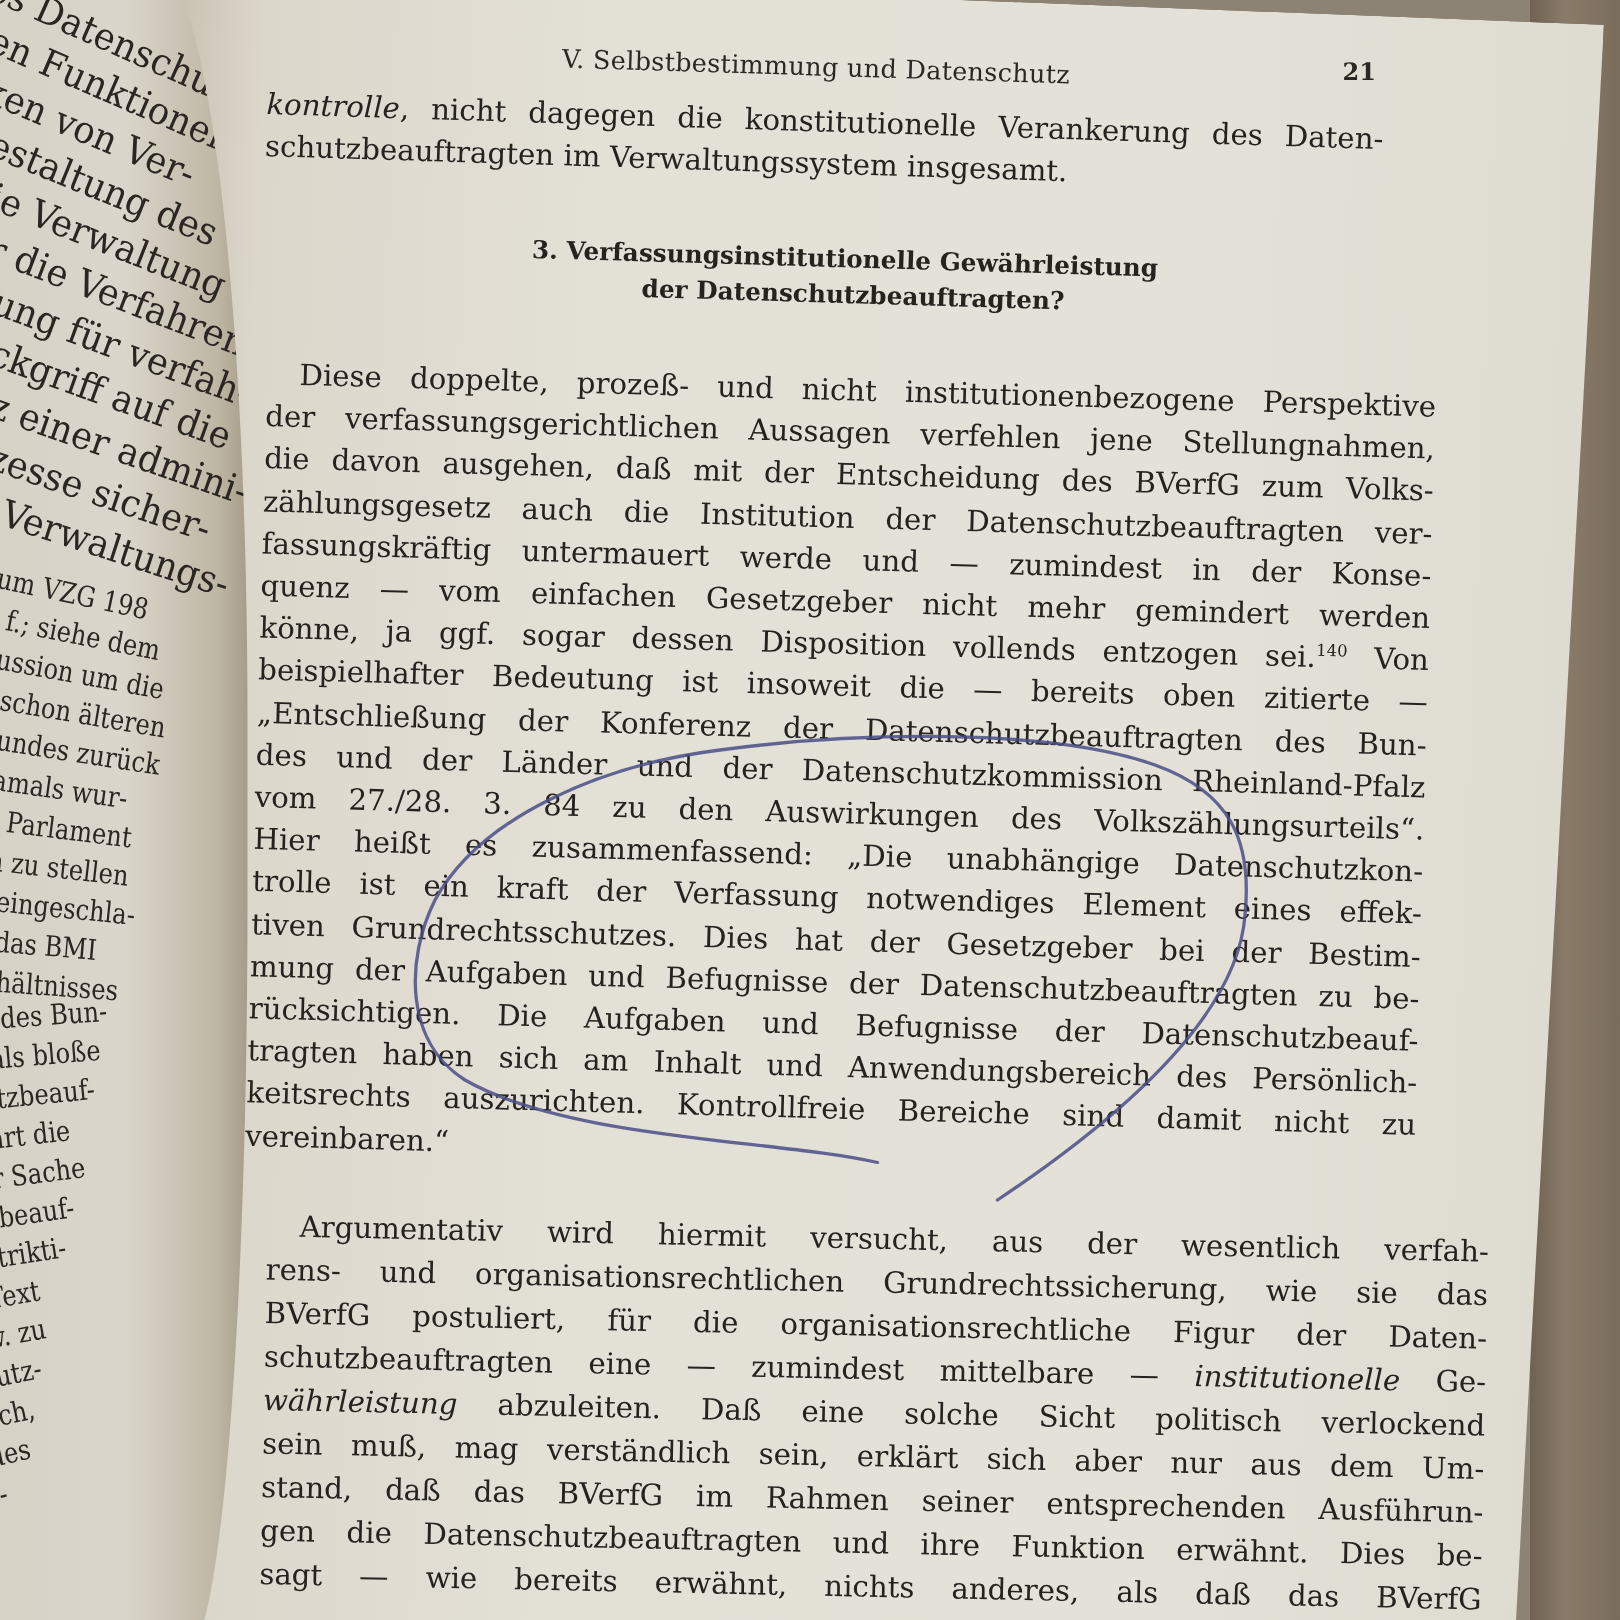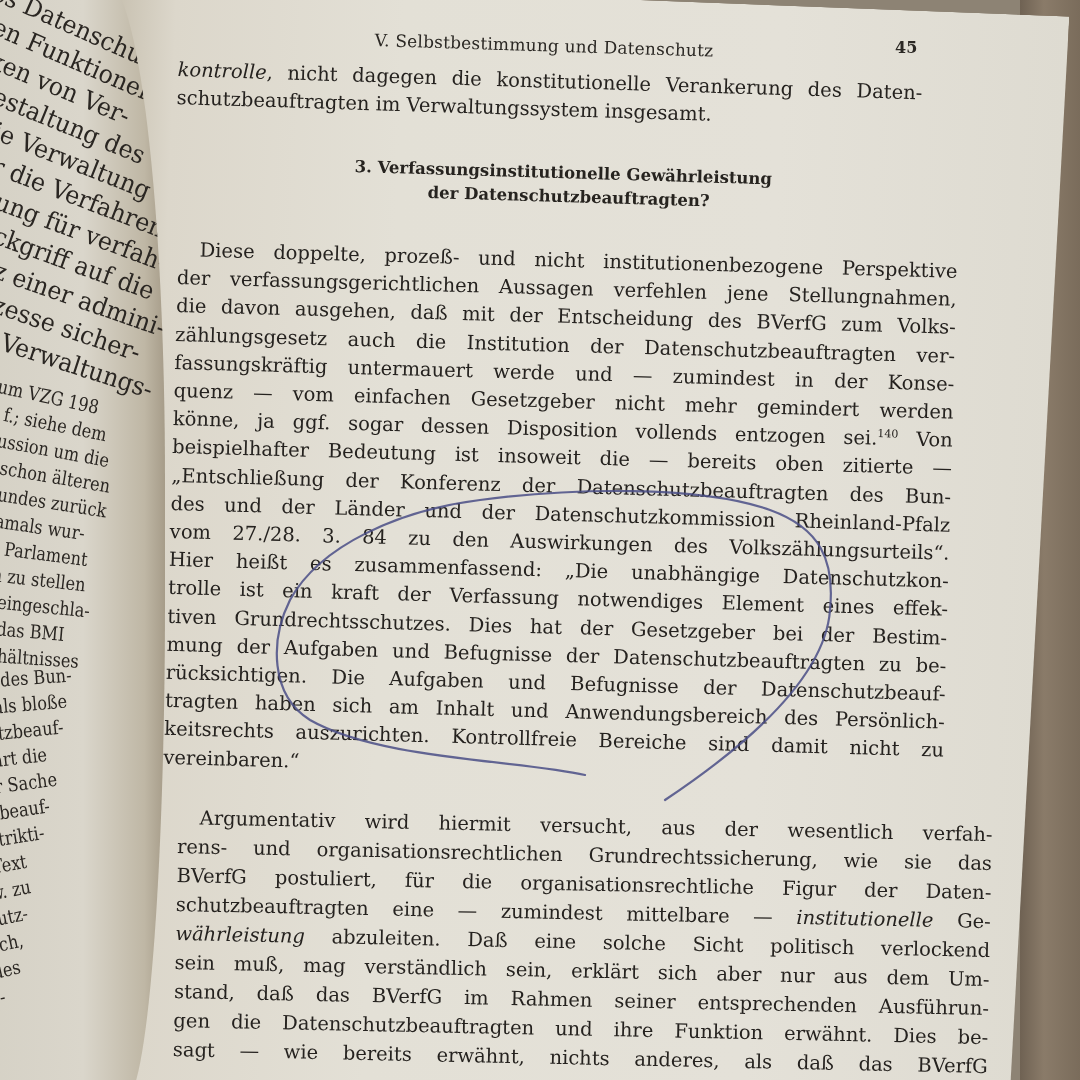--- a/index.html
+++ b/index.html
@@ -117,21 +117,21 @@
         <div class="left-line" style="font-size: 19px; top: 879px; left: -28px; transform: rotate(-9.6deg) scaleX(0.85);">m Text</div>
         <div class="left-line" style="font-size: 19px; top: 906px; left: -29px; transform: rotate(-10.4deg) scaleX(0.85);">chw. zu</div>
         <div class="left-line" style="font-size: 19px; top: 933px; left: -30px; transform: rotate(-11.2deg) scaleX(0.85);">schutz-</div>
         <div class="left-line" style="font-size: 19px; top: 960px; left: -31px; transform: rotate(-12deg) scaleX(0.85);">Busch,</div>
         <div class="left-line" style="font-size: 19px; top: 987px; left: -32px; transform: rotate(-12.8deg) scaleX(0.85);">on des</div>
         <div class="left-line" style="font-size: 19px; top: 1014px; left: -33px; transform: rotate(-13.6deg) scaleX(0.85);">inso-</div>
       </div>
   </div>
 
   <div class="running-head">V. Selbstbestimmung und Datenschutz</div>
-  <div class="page-number">45</div>
+  <div class="page-number">21</div>
 
   <div class="text-block" style="top:58px; width:745px; transform:rotate(1.8deg);">
     <div class="line" style="top:0; width:745px;">
       <span class="italic">kontrolle</span><span>, nicht dagegen die konstitutionelle Verankerung des Daten-</span>
     </div>
     <div class="line" style="top:28px; text-align:left; text-align-last:left;">schutzbeauftragten im Verwaltungssystem insgesamt.</div>
   </div>
 
   <div class="heading" style="left:355px; top:157px;">3. Verfassungsinstitutionelle Gewährleistung</div>
   <div class="heading" style="left:428px; top:183px;">der Datenschutzbeauftragten?</div>

